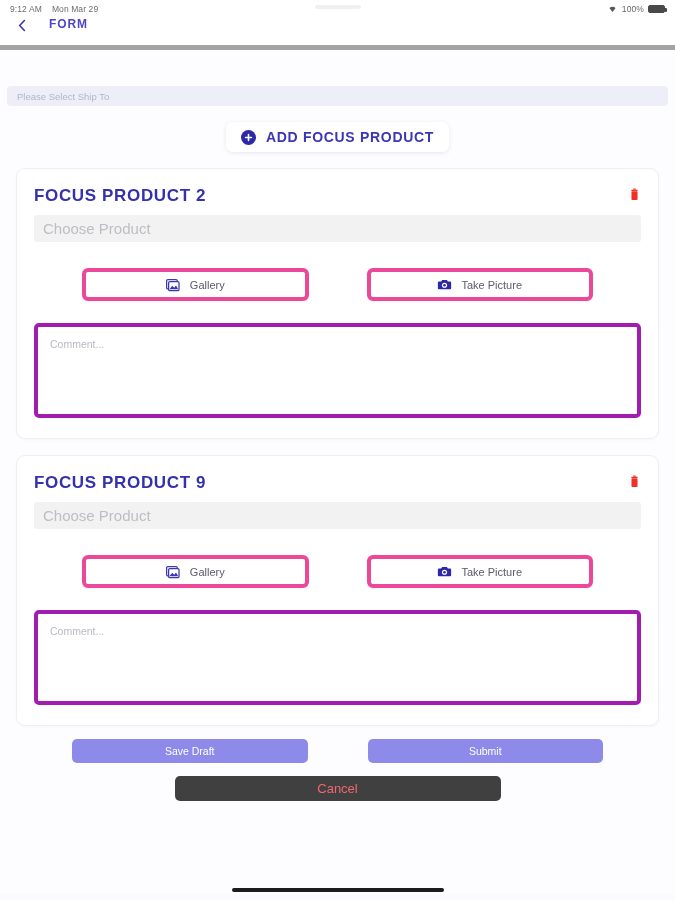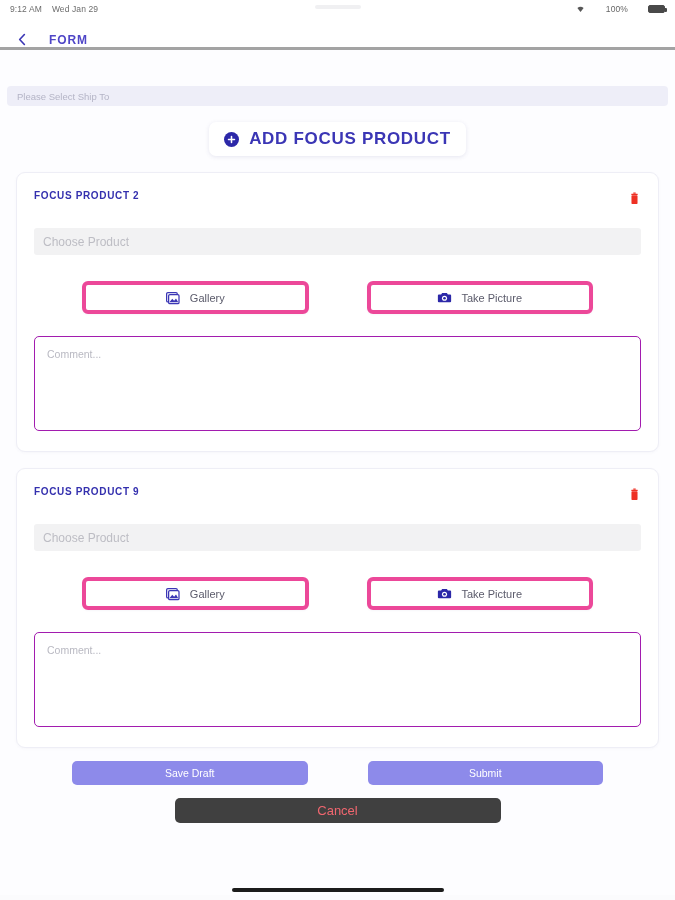--- a/index.html
+++ b/index.html
@@ -28,21 +28,21 @@
     align-items: center;
     padding: 0 10px;
     font-size: 8.5px;
     color: #4a4a4a;
     letter-spacing: 0.1px;
   }
   .status-left { display: flex; gap: 10px; align-items: center; opacity: .82; }
   .status-right {
     margin-left: auto;
     display: flex;
-    gap: 20px;
+    gap: 4px;
     align-items: center;
     opacity: .85;
   }
   .wifi-icon { display: inline-block; width: 11px; height: 9px; }
   .battery {
     width: 17px; height: 8px;
     border: 1px solid #2a2a2a;
     border-radius: 2px;
     position: relative;
     background: #2a2a2a;
@@ -63,23 +63,23 @@
     width: 46px; height: 4px;
     background: #f0f0f2;
     border-radius: 3px;
   }
 
   
   .navbar {
     height: 33px;
     background: #ffffff;
     display: flex;
-    align-items: flex-end;
+    align-items: flex-start;
     padding: 0 14px;
-    border-bottom: 3px solid #a3a3a3;
+    border-bottom: 5px solid #a3a3a3;
     box-shadow: 0 1px 2px rgba(60,60,100,0.05);
   }
   .back-chevron {
     width: 16px; height: 16px;
     display: flex; align-items: center; justify-content: center;
     color: #3b36b5;
     cursor: pointer;
   }
   .nav-title {
     margin-left: 19px;
@@ -133,63 +133,63 @@
     width: 15px; height: 15px;
     border-radius: 50%;
     background: #2c28a8;
     color: #fff;
     display: flex;
     align-items: center;
     justify-content: center;
     flex: 0 0 auto;
   }
   .add-label {
-    font-size: 17px;
+    font-size: 14px;
     font-weight: 600;
     letter-spacing: 0.7px;
     color: #3b36b5;
   }
 
   
   .card {
     margin: 16px 16px 0 16px;
     background: #ffffff;
     border: 1px solid #eeeef6;
     border-radius: 9px;
     padding: 17px 17px 20px 17px;
     box-shadow: 0 1px 3px rgba(90,90,150,0.045);
   }
   .card-head {
     display: flex;
     align-items: flex-start;
     justify-content: space-between;
   }
   .card-title {
-    font-size: 10px;
+    font-size: 17px;
     font-weight: 700;
     letter-spacing: 0.65px;
     color: #3430ae;
   }
   .trash-btn {
     width: 14px; height: 16px;
     cursor: pointer;
     display: flex;
     align-items: center;
     justify-content: center;
   }
 
   .choose-field {
-    margin-top: 22px;
+    margin-top: 9px;
     height: 27px;
     background: #f2f2f3;
     border-radius: 3px;
     display: flex;
     align-items: center;
     padding: 0 9px;
-    font-size: 12px;
+    font-size: 15px;
     color: #bdbdc4;
     cursor: pointer;
   }
 
   .btn-row {
     display: flex;
     gap: 58px;
     margin-top: 26px;
     padding: 0 48px;
   }
@@ -208,21 +208,21 @@
   }
   .media-btn .glyph { width: 15px; height: 15px; display: block; }
   .media-btn .lbl {
     font-size: 11px;
     color: #5b5b6b;
   }
 
   .comment-box {
     margin-top: 22px;
     height: 95px;
-    border: 1px solid #a21caf;
+    border: 4px solid #a21caf;
     border-radius: 5px;
     padding: 11px 12px;
     font-size: 10.5px;
     color: #b9b9c2;
     background: #ffffff;
     cursor: text;
   }
 
   
   .actions {
@@ -274,21 +274,21 @@
   }
 </style>
 </head>
 <body>
 
 <div class="device">
 
   <div class="statusbar">
     <div class="status-left">
       <span>9:12 AM</span>
-      <span>Wed Jan 29</span>
+      <span>Mon Mar 29</span>
     </div>
     <div class="notch"></div>
     <div class="status-right">
       <span class="wifi-icon">
         <svg viewBox="0 0 24 20" width="11" height="9">
           <path d="M12 18 L5 9 A11 11 0 0 1 19 9 Z" fill="#3a3a3a"></path>
         </svg>
       </span>
       <span>100%</span>
       <span class="battery"></span>

